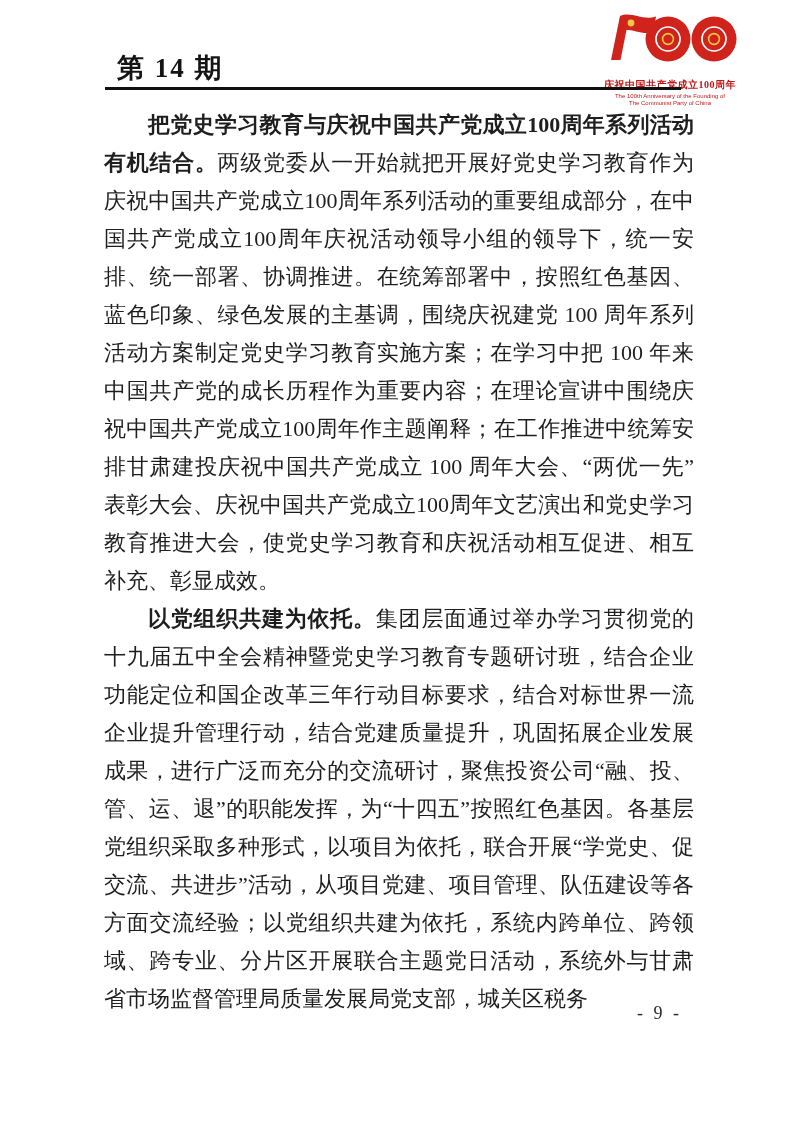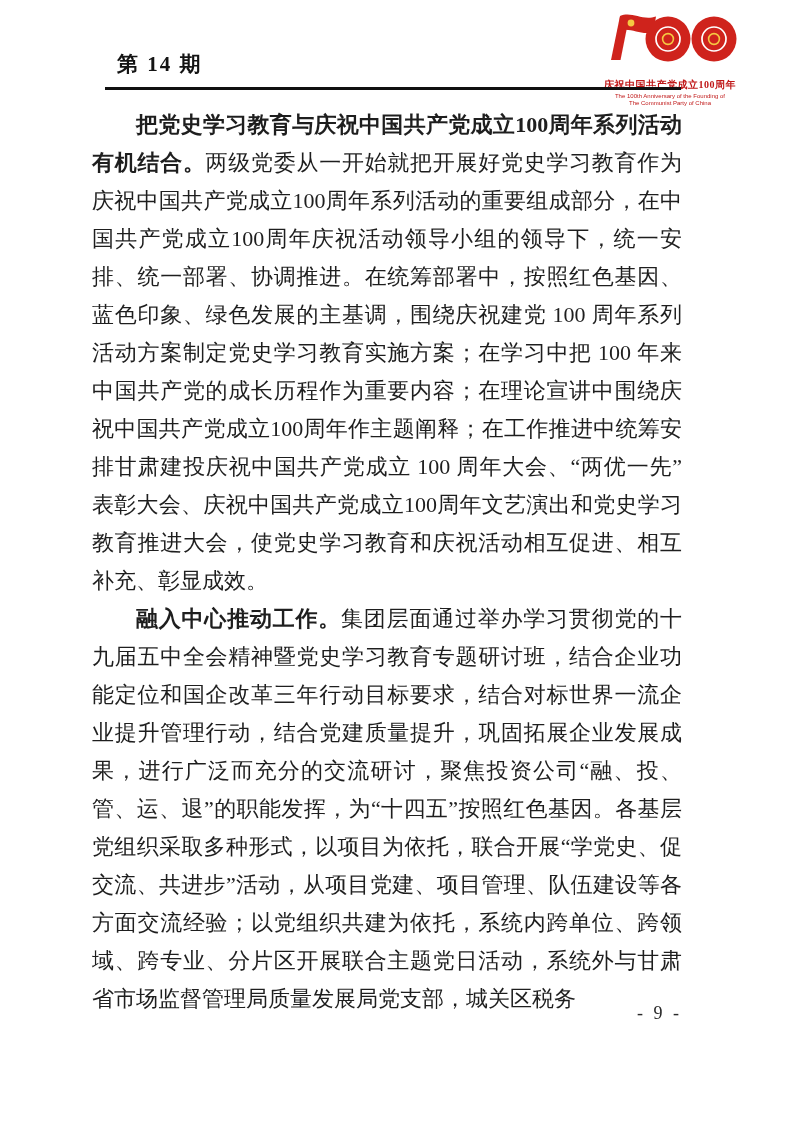--- a/index.html
+++ b/index.html
@@ -9,21 +9,21 @@
     position: relative;
     font-family: "Liberation Serif", serif;
     overflow: hidden;
   }
   .page { position: absolute; inset: 0; }
 
   
   .issue-label {
     position: absolute;
     left: 117px; top: 50px;
-    font-size: 21px;
+    font-size: 27px;
     font-weight: bold;
     color: #141414;
     letter-spacing: 2px;
     white-space: nowrap;
   }
   .logo {
     position: absolute;
     right: 52px; top: 12px;
     width: 156px;
     text-align: center;
@@ -48,21 +48,21 @@
   .header-rule {
     position: absolute;
     left: 105px; top: 87px;
     width: 576px; height: 3px;
     background: #101010;
   }
 
   
   .doc-body {
     position: absolute;
-    left: 92px; top: 106px;
+    left: 104px; top: 106px;
     width: 590px;
     color: #1e1e1e;
   }
   .para {
     margin: 0;
     font-size: 22px;
     line-height: 38px;
     text-align: justify;
     text-indent: 2em;
     font-family: "Liberation Serif", serif;
@@ -111,18 +111,18 @@
     <div class="logo-en">
       <div>The 100th Anniversary of the Founding of</div>
       <div>The Communist Party of China</div>
     </div>
   </div>
 
   <div class="header-rule"></div>
 
   <div class="doc-body">
     <p class="para"><span class="lead">把党史学习教育与庆祝中国共产党成立100周年系列活动有机结合。</span><span>两级党委从一开始就把开展好党史学习教育作为庆祝中国共产党成立100周年系列活动的重要组成部分，在中国共产党成立100周年庆祝活动领导小组的领导下，统一安排、统一部署、协调推进。在统筹部署中，按照红色基因、蓝色印象、绿色发展的主基调，围绕庆祝建党 100 周年系列活动方案制定党史学习教育实施方案；在学习中把 100 年来中国共产党的成长历程作为重要内容；在理论宣讲中围绕庆祝中国共产党成立100周年作主题阐释；在工作推进中统筹安排甘肃建投庆祝中国共产党成立 100 周年大会、“两优一先”表彰大会、庆祝中国共产党成立100周年文艺演出和党史学习教育推进大会，使党史学习教育和庆祝活动相互促进、相互补充、彰显成效。</span></p>
-    <p class="para"><span class="lead">融入中心推动工作。</span><span>集团层面通过举办学习贯彻党的十九届五中全会精神暨党史学习教育专题研讨班，结合企业功能定位和国企改革三年行动目标要求，结合对标世界一流企业提升管理行动，结合党建质量提升，巩固拓展企业发展成果，进行广泛而充分的交流研讨，聚焦投资公司“融、投、管、运、退”的职能发挥，为“十四五”按照红色基因。各基层党组织采取多种形式，以项目为依托，联合开展“学党史、促交流、共进步”活动，从项目党建、项目管理、队伍建设等各方面交流经验；以党组织共建为依托，系统内跨单位、跨领域、跨专业、分片区开展联合主题党日活动，系统外与甘肃省市场监督管理局质量发展局党支部，城关区税务</span></p>
+    <p class="para"><span class="lead">以党组织共建为依托。</span><span>集团层面通过举办学习贯彻党的十九届五中全会精神暨党史学习教育专题研讨班，结合企业功能定位和国企改革三年行动目标要求，结合对标世界一流企业提升管理行动，结合党建质量提升，巩固拓展企业发展成果，进行广泛而充分的交流研讨，聚焦投资公司“融、投、管、运、退”的职能发挥，为“十四五”按照红色基因。各基层党组织采取多种形式，以项目为依托，联合开展“学党史、促交流、共进步”活动，从项目党建、项目管理、队伍建设等各方面交流经验；以党组织共建为依托，系统内跨单位、跨领域、跨专业、分片区开展联合主题党日活动，系统外与甘肃省市场监督管理局质量发展局党支部，城关区税务</span></p>
   </div>
 
   <div class="page-number">- 9 -</div>
 
 </div>
 
 </body></html>

